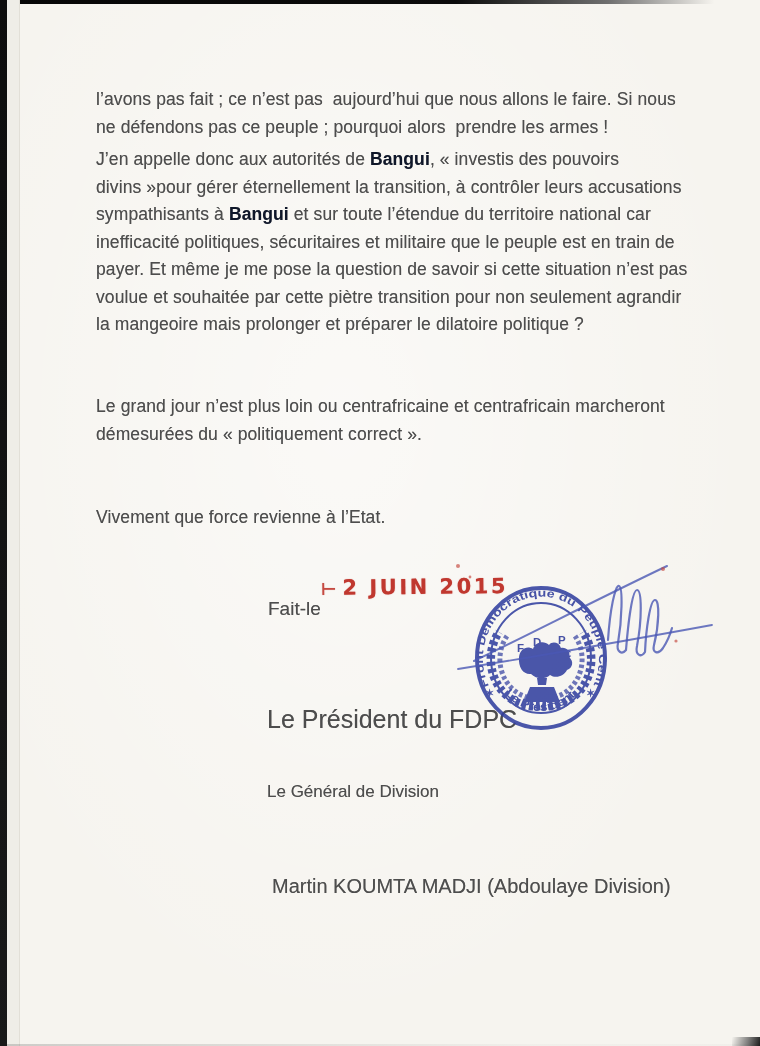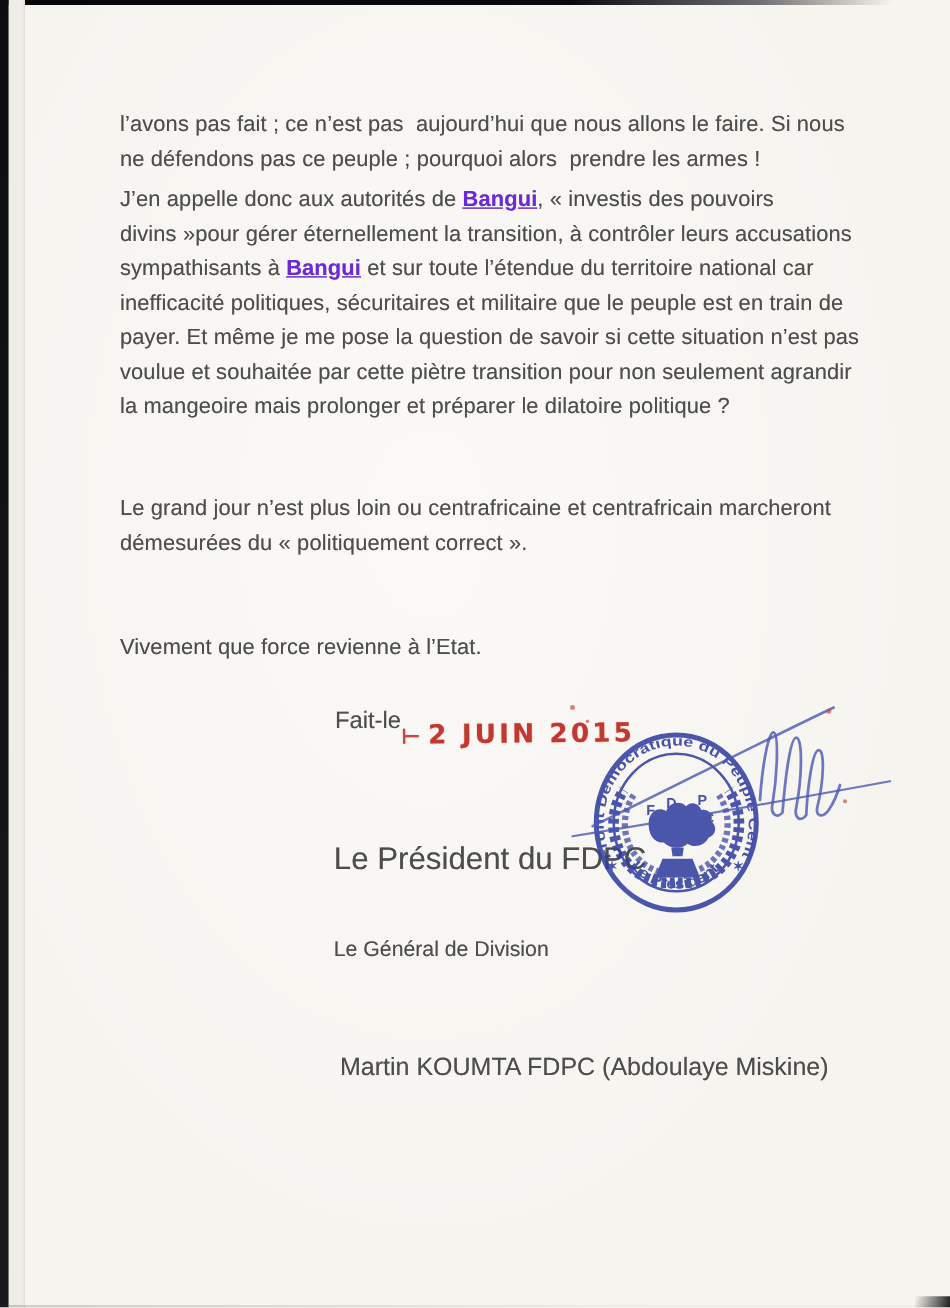--- a/index.html
+++ b/index.html
@@ -19,24 +19,24 @@
     background:#efede7; border-right:1px solid #e2dfd7; }
   .corner-br { position:absolute; right:0; bottom:0; width:28px; height:9px;
     background:linear-gradient(105deg, rgba(0,0,0,0) 0%, rgba(90,90,90,.75) 55%, #1c1c1c 100%); }
   .edge-bottom { position:absolute; bottom:0; left:7px; width:753px; height:2px;
     background:linear-gradient(90deg, rgba(110,110,110,.30), rgba(110,110,110,.04) 70%); }
 
   
   .para { position:absolute; left:96px; color:#4d4d4d; font-size:17.5px;
     line-height:27.5px; letter-spacing:.1px; }
   .para .line { white-space:pre; text-shadow:0 0 .5px rgba(90,90,90,.55); }
-  .para .b { font-weight:bold; color:#6d28d9;text-decoration:underline; }
+  .para .b { font-weight:bold; color:#0f172a; }
 
   .sign-line { position:absolute; color:#4d4d4d; white-space:pre;
-    text-shadow:0 0 .5px rgba(90,90,90,.55); }
+    text-shadow:0 0 .5px rgba(90,90,90,.55);margin-top:32px; }
   #fait-le   { left:268px; top:566px; font-size:19px; }
   #president { left:267px; top:673px; font-size:25px; }
   #general   { left:267px; top:750px; font-size:17px; }
   #name      { left:272px; top:843px; font-size:20px; }
 
   
   #date-stamp { position:absolute; left:321px; top:575px; color:#c0382f;
     font-family:"DejaVu Sans", sans-serif; font-weight:bold; font-size:21px;
     letter-spacing:2.5px; transform:rotate(-.6deg); white-space:pre;
     text-shadow:0 0 1px rgba(192,56,47,.55); }
@@ -77,21 +77,21 @@
   </div>
 <div class="para" style="top:504px">
     <div class="line"><span>Vivement que force revienne à l’Etat.</span></div>
   </div>
 
 <div class="sign-line" id="fait-le">Fait-le</div>
 <div id="date-stamp"><span class="mark">⊢</span><span>2 JUIN 2015</span></div>
 
 <div class="sign-line" id="president">Le Président du FDPC</div>
 <div class="sign-line" id="general">Le Général de Division</div>
-<div class="sign-line" id="name">Martin KOUMTA FDPC (Abdoulaye Miskine)</div>
+<div class="sign-line" id="name">Martin KOUMTA MADJI (Abdoulaye Division)</div>
 
 <svg id="seal-svg" width="340" height="250" viewBox="380 540 340 250">
   <defs>
     <path id="ringPath" d="M 489,686 A 58,62 0 1 1 593,686"></path>
     <path id="bottomPath" d="M 500,687 A 49,53 0 0 0 582,687"></path>
   </defs>
 
   <g opacity="0.88">
 
     <ellipse class="seal-stroke" cx="541" cy="658" rx="64" ry="70" stroke-width="4"></ellipse>

